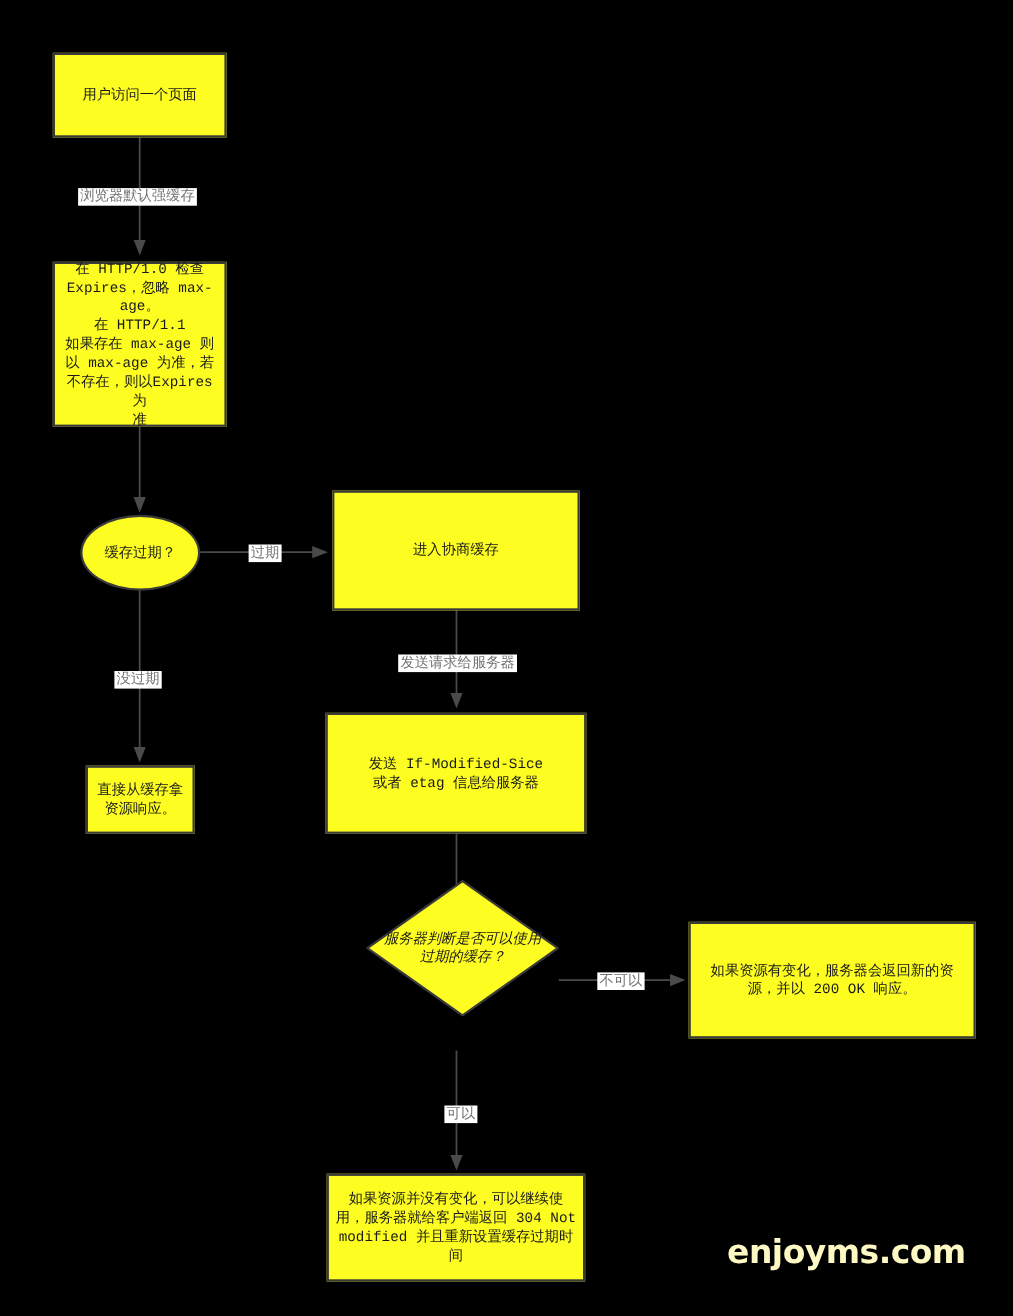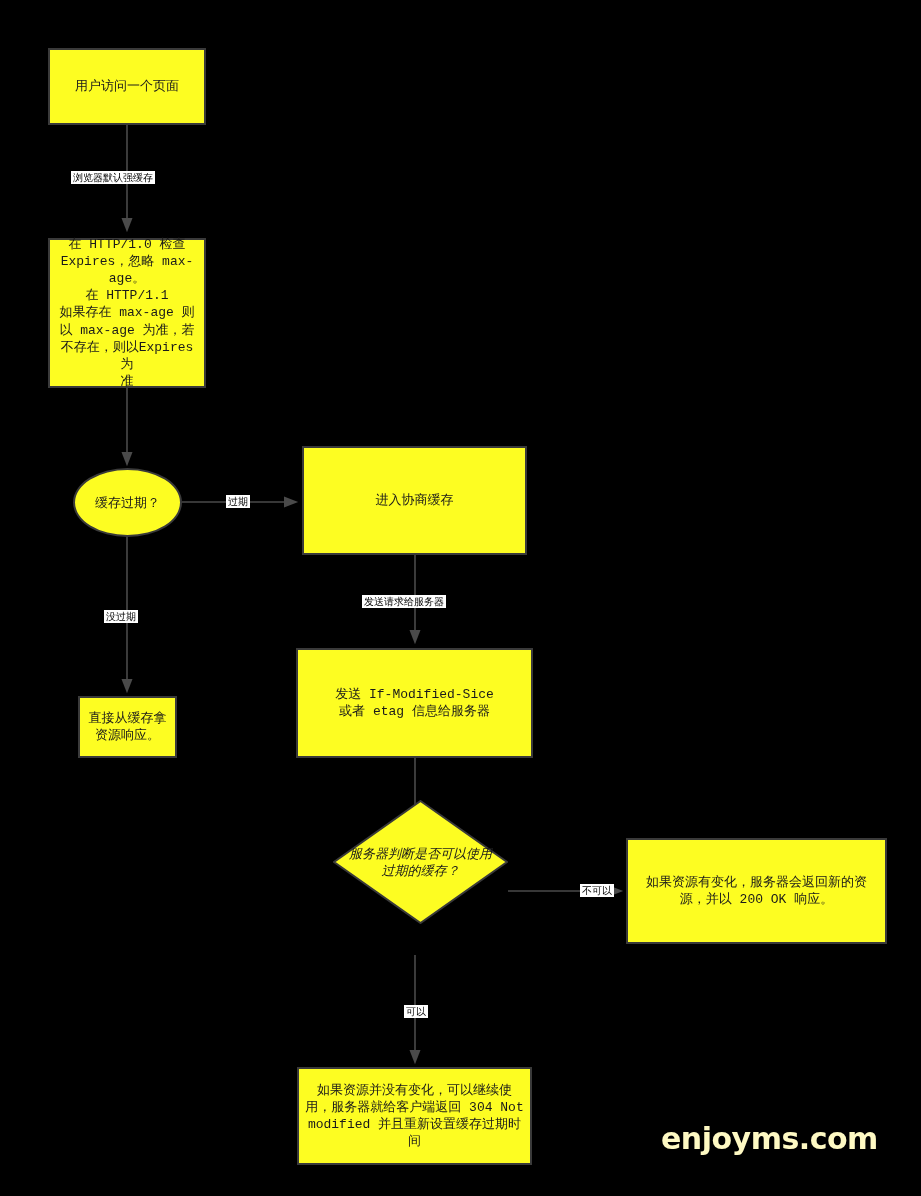--- a/index.html
+++ b/index.html
@@ -63,22 +63,22 @@
     width: 100%;
     text-align: center;
     font-size: 13px;
     color: #1a1a1a;
     line-height: 1.32;
     white-space: pre-line;
   }
   .edge-label {
     position: absolute;
     background: #ffffff;
-    color: #000000;
-    font-size: 10px;
+    color: #737373;
+    font-size: 13px;
     line-height: 1.1;
     padding: 1px 2px;
     white-space: nowrap;
     border: 0;
   }
   .watermark {
     position: absolute;
     color: #fef9c3;
     font-weight: bold;
     font-size: 30px;
@@ -165,21 +165,21 @@
   </div>
 
   <div class="diamond" style="left:333px; top:800px; width:175px; height:124px;font-style:italic;">
     <svg class="dshape" viewBox="0 0 175 124" preserveAspectRatio="none">
       <polygon points="87.5,1 174,62 87.5,123 1,62" fill="#fdfd22" stroke="#3a3a3a" stroke-width="2"></polygon>
     </svg>
     <div class="dlabel">服务器判断是否可以使用
 过期的缓存？</div>
   </div>
 
-  <div class="edge-label" style="left:543px; top:884px;margin-left:37px;">
+  <div class="edge-label" style="left:543px; top:884px;">
     <span>不可以</span>
   </div>
 
   <div class="edge-label" style="left:404px; top:1005px;">
     <span>可以</span>
   </div>
 
   <div class="node rect" style="left:626px; top:838px; width:261px; height:106px;">
     <span class="node-text">如果资源有变化，服务器会返回新的资
 源，并以 200 OK 响应。</span>

